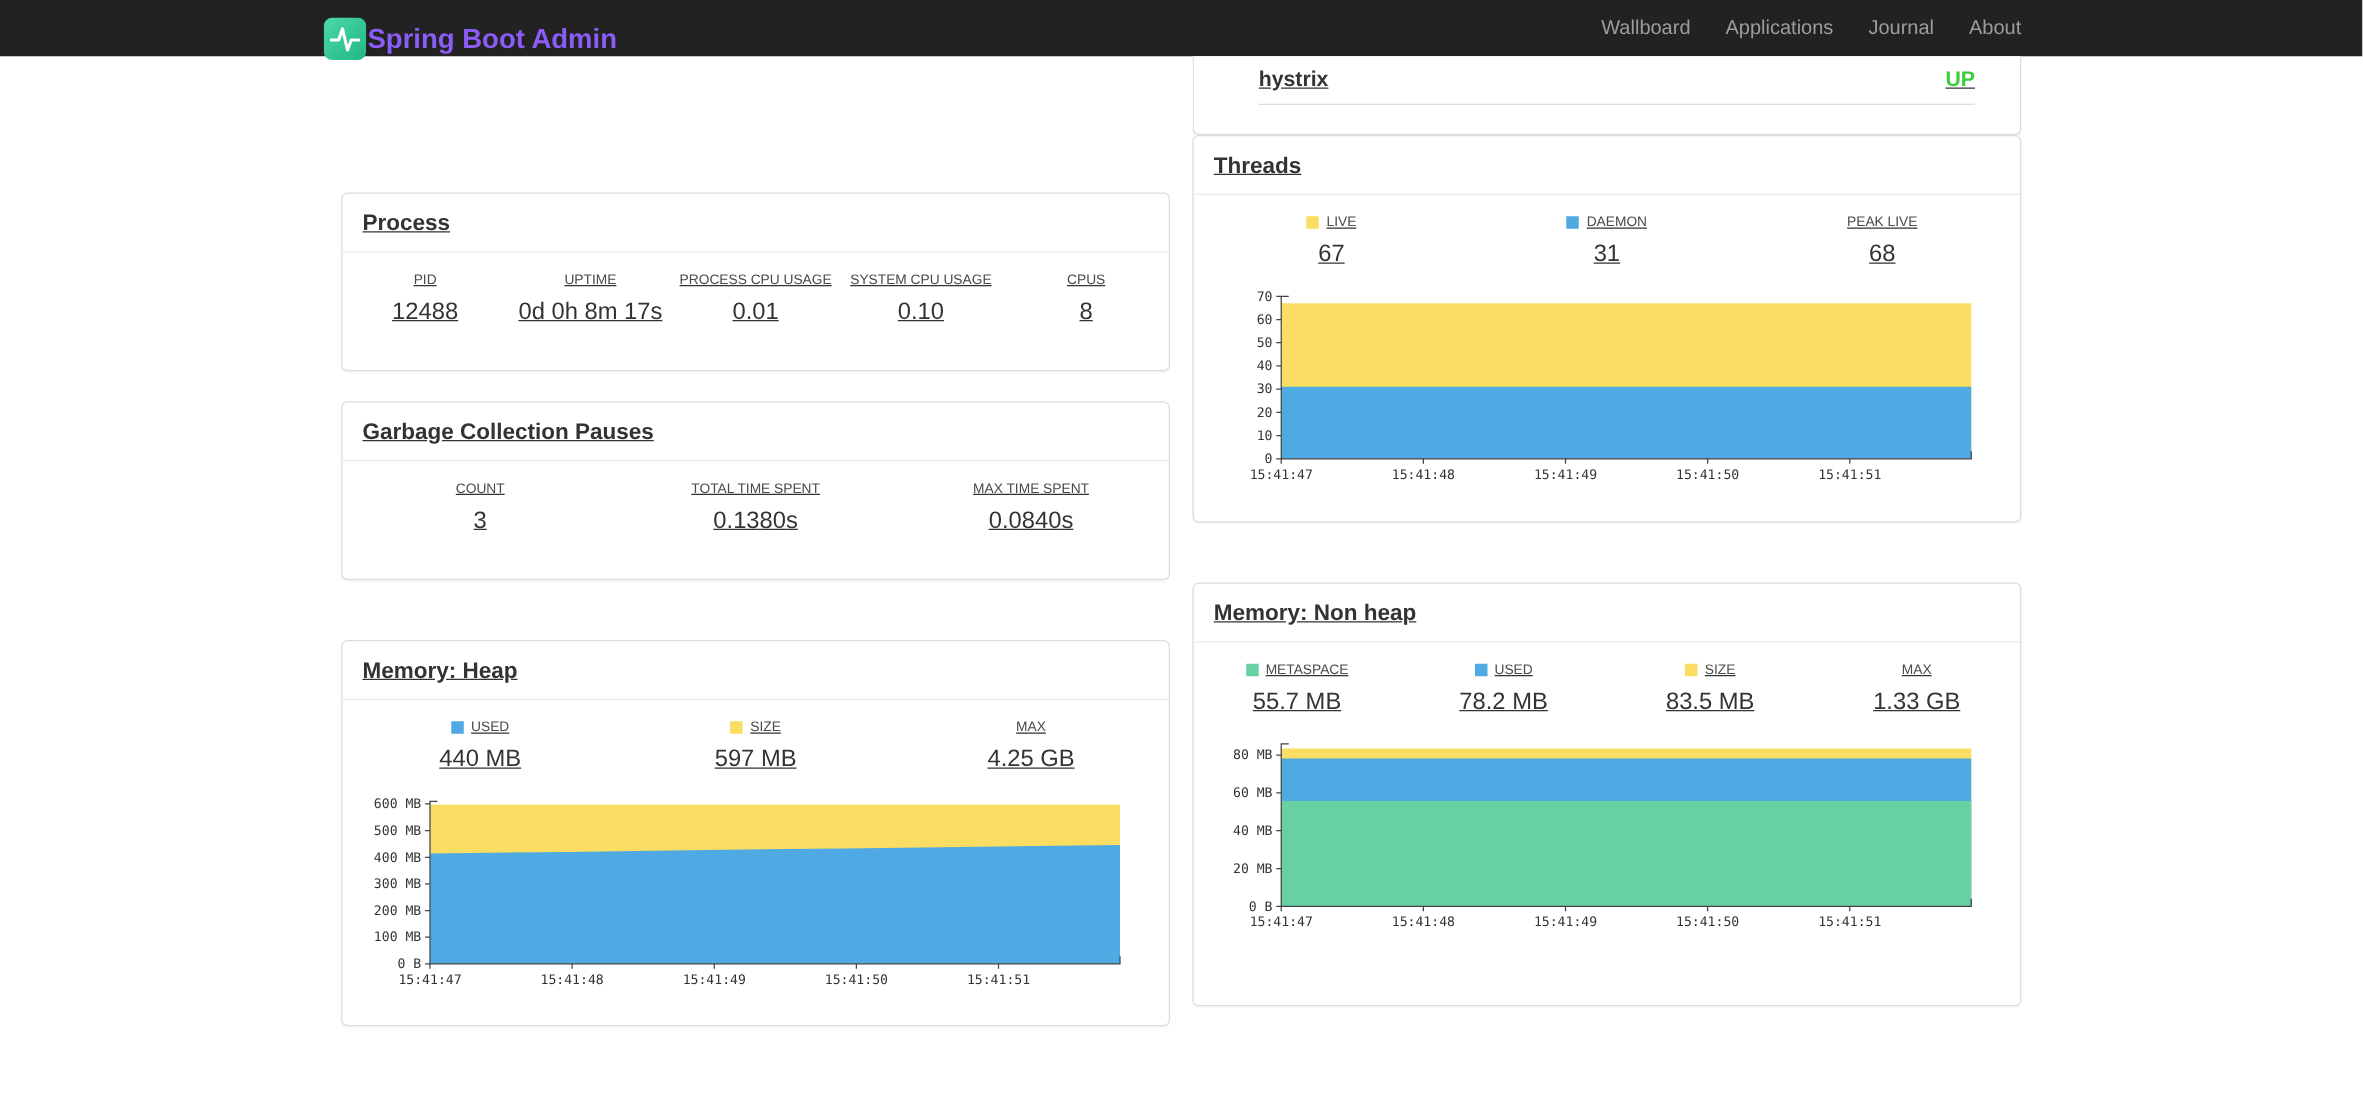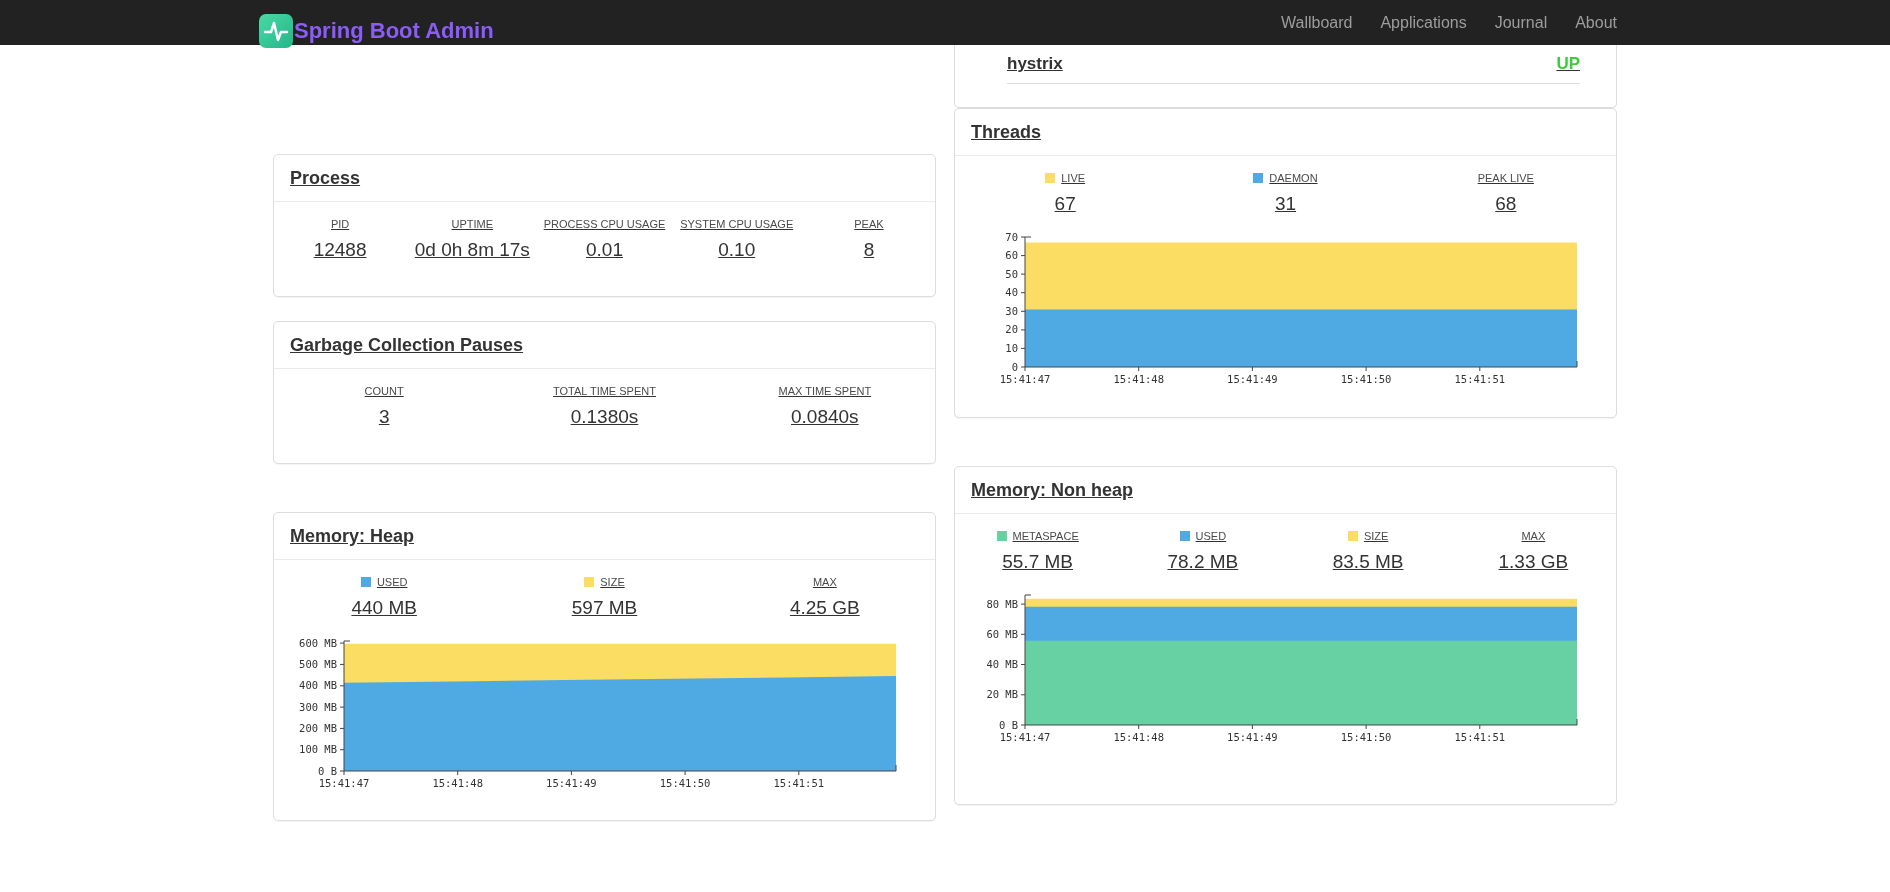--- a/index.html
+++ b/index.html
@@ -91,21 +91,21 @@
         </div>
         <div class="stat">
           <div class="stat-label">PROCESS CPU USAGE</div>
           <div class="stat-value">0.01</div>
         </div>
         <div class="stat">
           <div class="stat-label">SYSTEM CPU USAGE</div>
           <div class="stat-value">0.10</div>
         </div>
         <div class="stat">
-          <div class="stat-label">PEAK</div>
+          <div class="stat-label">CPUS</div>
           <div class="stat-value">8</div>
         </div>
       </div>
     </div>
 
     <div class="panel panel-gc">
       <div class="panel-title">Garbage Collection Pauses</div>
       <div class="stats">
         <div class="stat">
           <div class="stat-label">COUNT</div>

